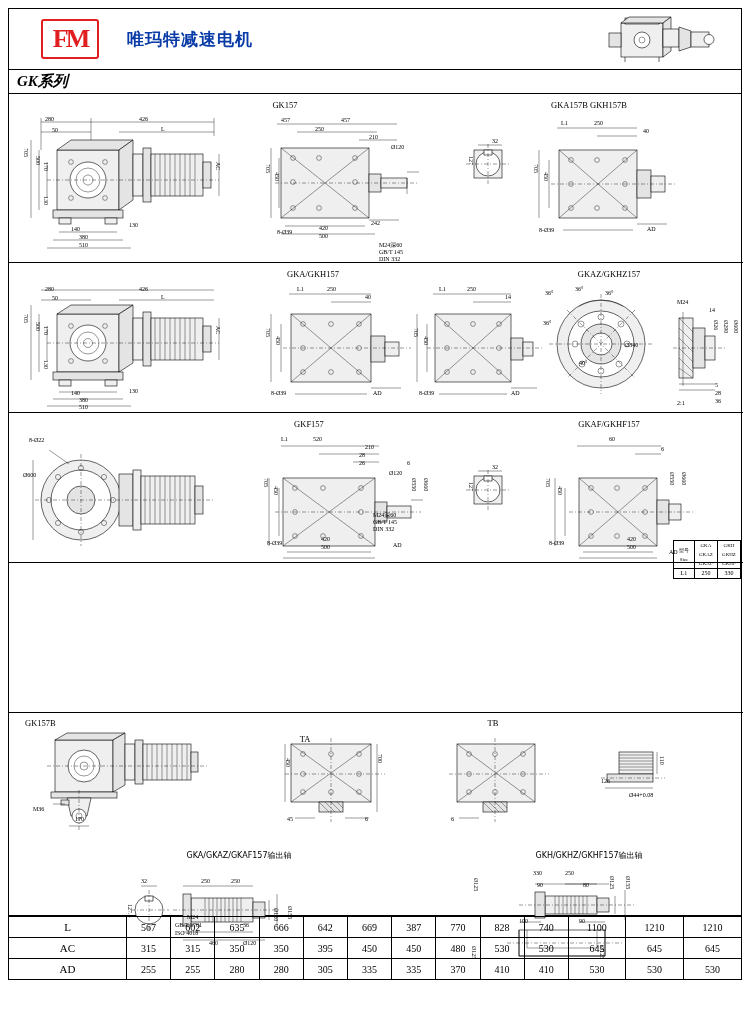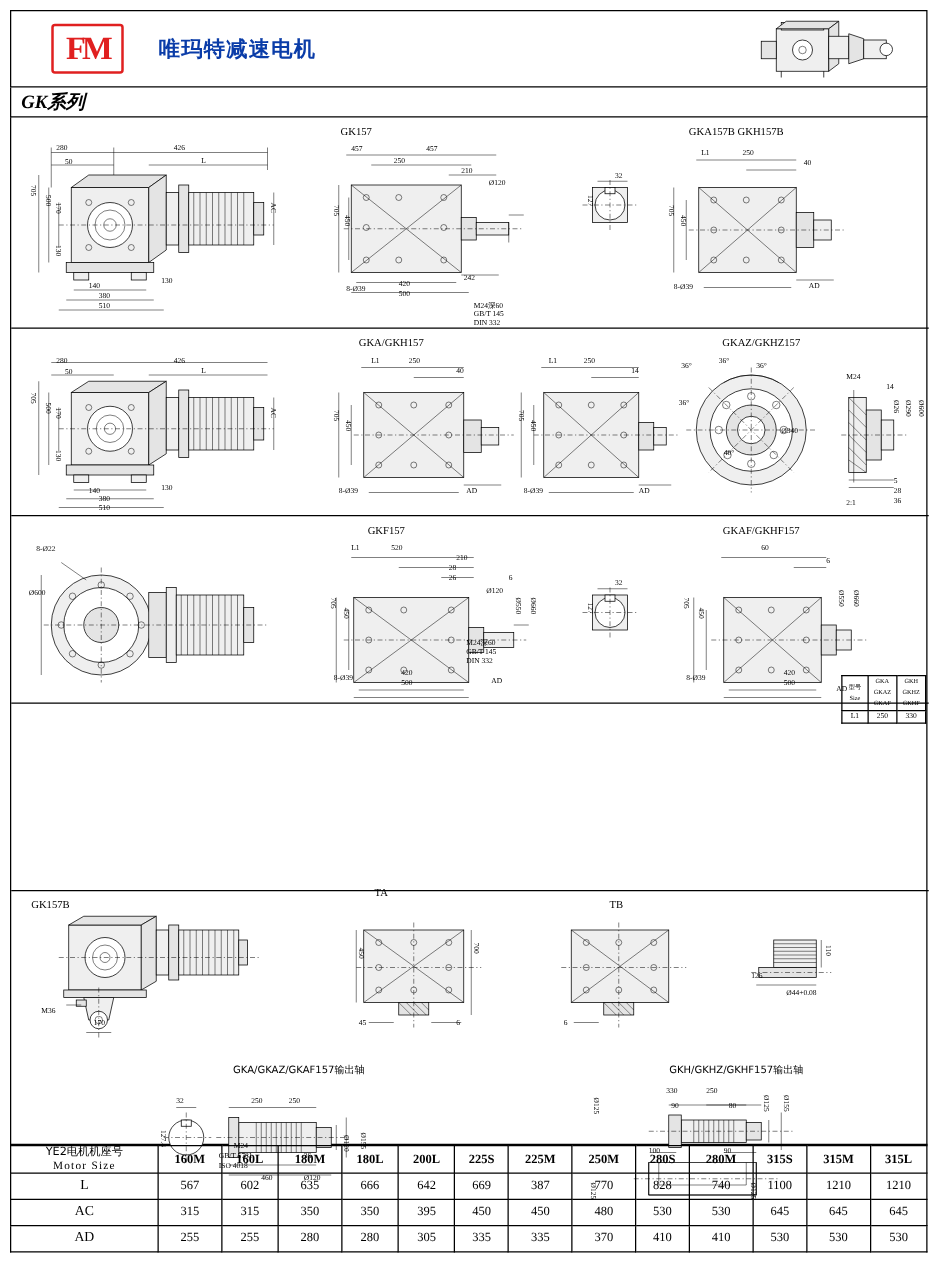--- a/index.html
+++ b/index.html
@@ -663,21 +663,21 @@
       </tr>
       <tr>
         <td>L1</td>
         <td>250</td>
         <td>330</td>
       </tr>
     </tbody>
       </table>
 
     <div class="cap" style="left:16px; top:624px; width:70px; text-align:left;">GK157B</div>
-    <div class="cap" style="left:276px; top:615px; width:40px;">TA</div>
+    <div class="cap" style="left:276px; top:640px; width:40px;">TA</div>
     <div class="cap" style="left:464px; top:624px; width:40px;">TB</div>
 
     <svg style="position:absolute; left:22px; top:636px;" width="200" height="105">
       <rect x="24" y="10" width="58" height="52" class="gy"></rect>
       <path d="M24 10 L36 3 L94 3 L82 10 Z" class="gy2"></path>
       <path d="M82 10 L94 3 L94 55 L82 62 Z" class="gy2"></path>
       <circle cx="53" cy="36" r="16" class="wh"></circle>
       <circle cx="53" cy="36" r="10" class="thin"></circle>
       <circle cx="53" cy="36" r="4" class="thin"></circle>
       <rect x="94" y="14" width="10" height="36" class="gy"></rect>
@@ -874,39 +874,20 @@
     <div class="d" style="left:574px; top:788px;">80</div>
     <div class="d v" style="left:462px; top:852px;">Ø125</div>
     <div class="d" style="left:510px; top:824px;">100</div>
     <div class="d" style="left:570px; top:824px;">90</div>
     <div class="d v" style="left:590px; top:852px;">Ø125</div>
 
   </div>
 
   <table class="data-table">
     <tbody>
-        <tr>
-      <td class="rowhead">
-        <span class="tbl-head-cn">YE2电机机座号</span>
-        <span class="tbl-head-en">Motor Size</span>
-      </td>
-      <td class="hd">160M</td>
-      <td class="hd">160L</td>
-      <td class="hd">180M</td>
-      <td class="hd">180L</td>
-      <td class="hd">200L</td>
-      <td class="hd">225S</td>
-      <td class="hd">225M</td>
-      <td class="hd">250M</td>
-      <td class="hd">280S</td>
-      <td class="hd">280M</td>
-      <td class="hd">315S</td>
-      <td class="hd">315M</td>
-      <td class="hd">315L</td>
-    </tr>
     <tr>
       <td class="rowhead lbl">L</td>
       <td>567</td>
       <td>602</td>
       <td>635</td>
       <td>666</td>
       <td>642</td>
       <td>669</td>
       <td>387</td>
       <td>770</td>

